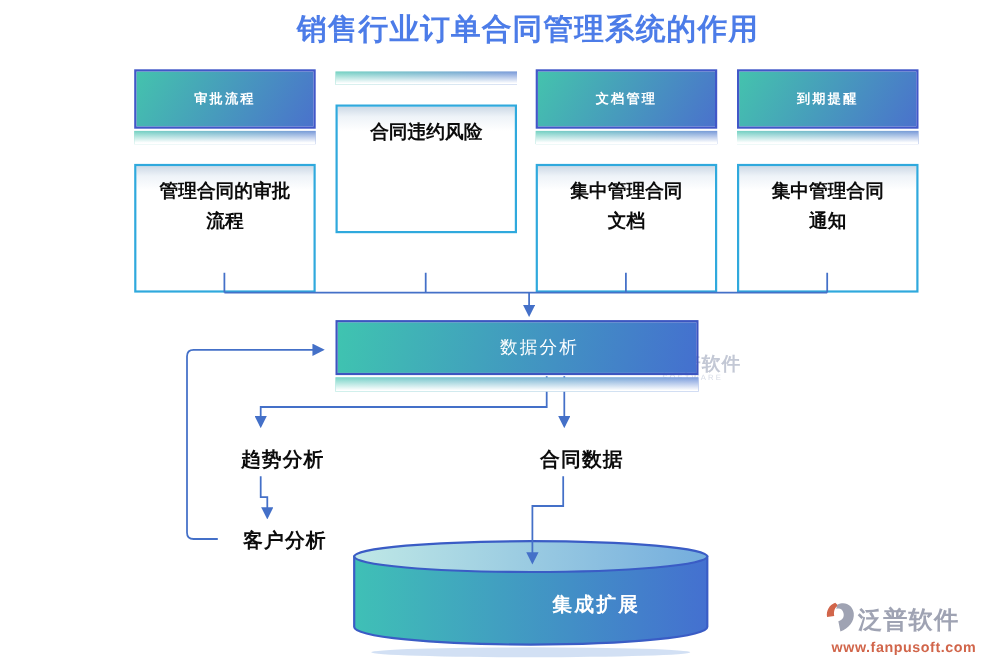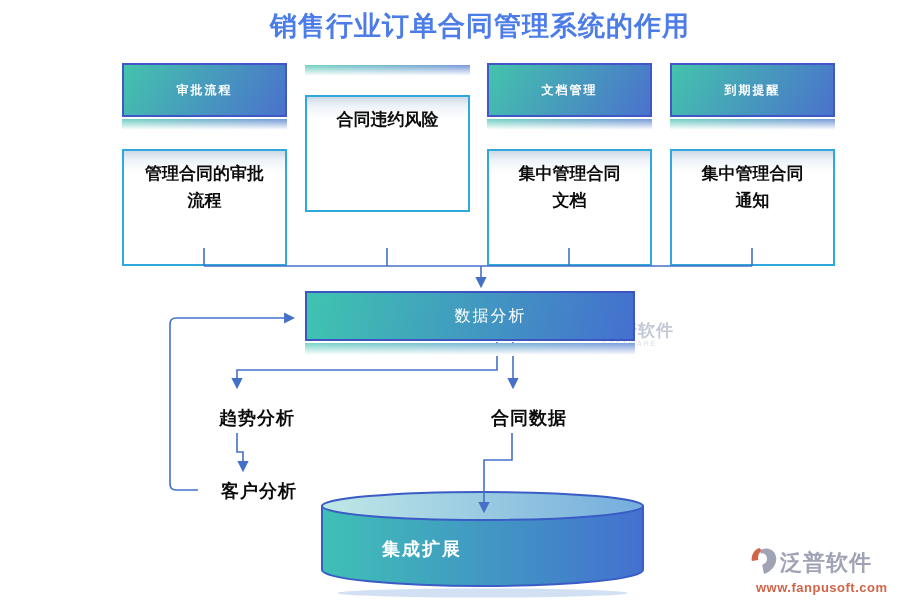--- a/index.html
+++ b/index.html
@@ -43,21 +43,21 @@
   .analysis-reflect{
     position:absolute;left:305px;top:343px;width:330px;height:13px;z-index:2;
     background:linear-gradient(to bottom,rgba(255,255,255,0.3) 0%,#ffffff 92%),
                linear-gradient(100deg,#3fc4b0 0%,#4470cf 100%);
   }
   .node-label{
     position:absolute;z-index:2;text-align:right;
     font-size:18px;font-weight:600;color:#0c0c0c;letter-spacing:1px;
   }
   .cyl-label{
-    position:absolute;left:382px;top:537px;width:200px;z-index:2;text-align:left;
+    position:absolute;left:382px;top:537px;width:200px;z-index:2;text-align:right;
     color:#fff;font-size:18px;font-weight:bold;letter-spacing:2px;
   }
   .watermark{position:absolute;left:602px;top:322px;z-index:0;line-height:1;}
   .watermark .wm-main{font-size:17px;font-weight:bold;color:#c3c8d5;letter-spacing:1px;}
   .watermark .wm-sub{font-size:7px;color:#d6dbe6;letter-spacing:2px;
     font-family:"Liberation Sans",sans-serif;margin-top:1px;}
   .logo{position:absolute;left:750px;top:546px;width:148px;z-index:2;}
   .logo-row{display:flex;align-items:center;gap:2px;}
   .logo-name{font-size:22px;font-weight:bold;color:#9fa3b3;letter-spacing:1px;}
   .logo-url{font-family:"Liberation Sans",sans-serif;font-size:13px;font-weight:bold;

